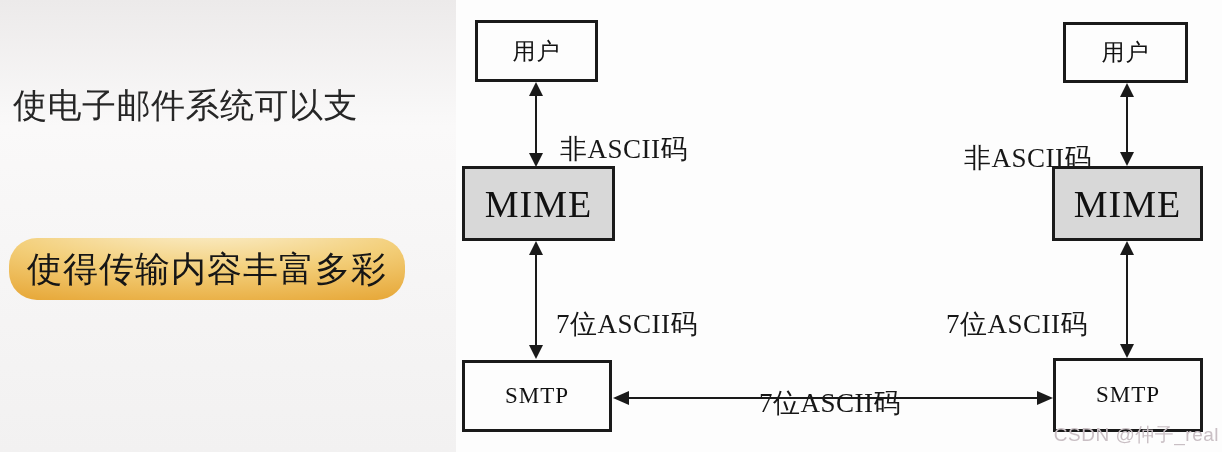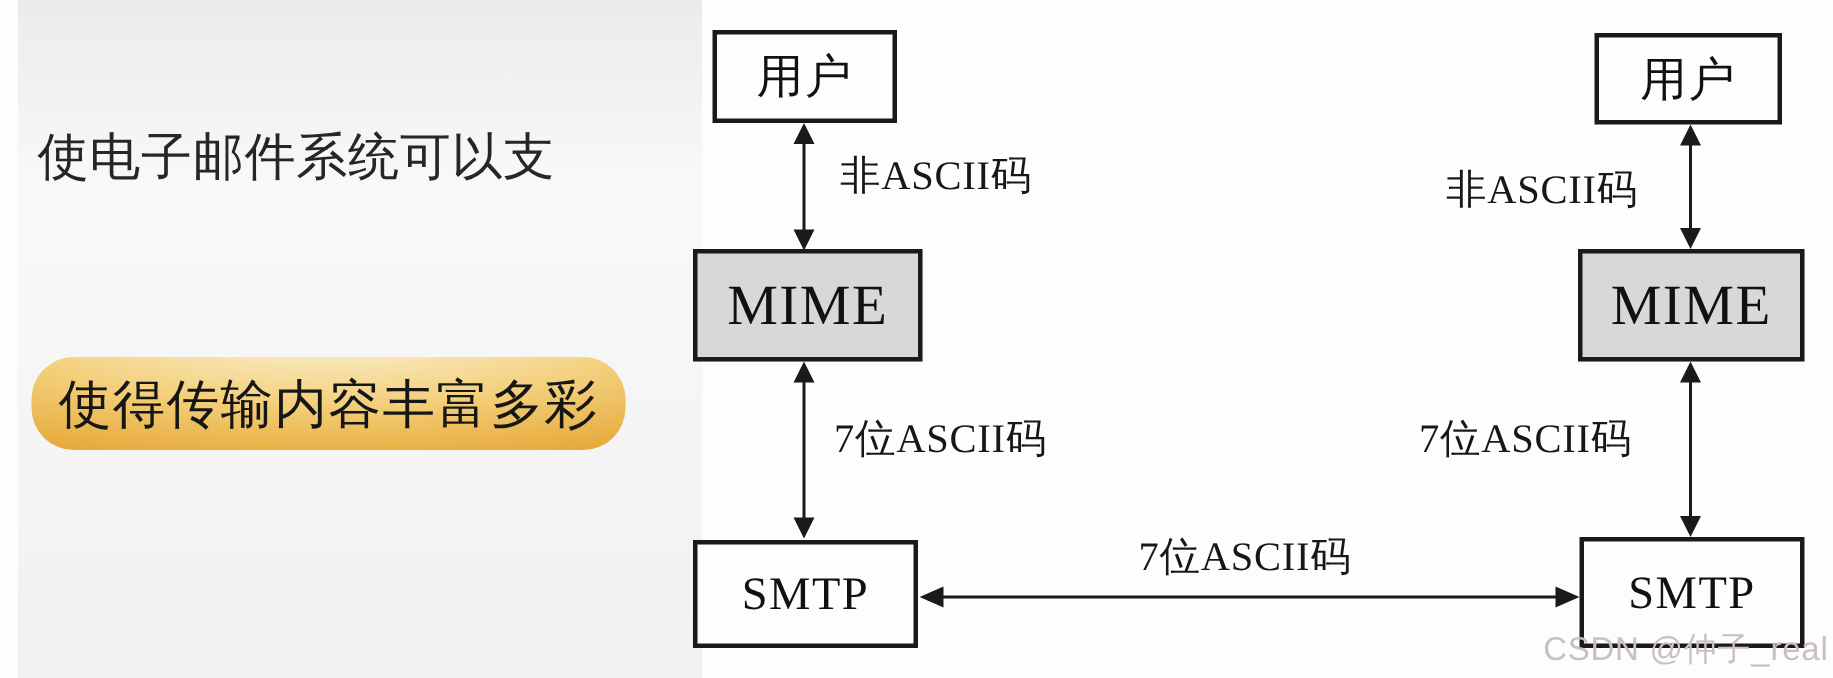--- a/index.html
+++ b/index.html
@@ -6,21 +6,21 @@
   .stage{
     position:relative;
     width:1222px;height:452px;
     overflow:hidden;
     background:#fdfdfd;
     font-family:"Liberation Serif","DejaVu Serif",serif;
     color:#1a1a1a;
   }
   
   .left-panel{
-    position:absolute;left:12px;top:0;width:456px;height:452px;
+    position:absolute;left:0;top:0;width:456px;height:452px;
     background:linear-gradient(180deg,#eceaea 0%,#faf9f9 28%,#f6f5f5 62%,#f2f1f1 100%);
   }
   .para{
     position:absolute;left:13px;top:84px;
     font-size:34px;line-height:44px;
     color:#262626;letter-spacing:0.5px;white-space:nowrap;
   }
   .gold{
     position:absolute;left:9px;top:238px;width:396px;height:62px;
     display:flex;align-items:center;justify-content:center;
@@ -30,21 +30,21 @@
       var(--highlight-gold-mid,#f3cf7a) 45%,
       var(--highlight-gold-edge,#e5a22f) 88%);
     border-radius:28px;
   }
   
   .node{
     position:absolute;
     display:flex;align-items:center;justify-content:center;
     border:3px solid var(--diagram-line,#1a1a1a);
     background:#fdfdfd;
-    font-size:31px;letter-spacing:1px;color:#111;
+    font-size:23px;letter-spacing:1px;color:#111;
     box-sizing:border-box;white-space:nowrap;
   }
   .node.mime{background:var(--mime-fill,#d8d8d8);font-size:38px;}
   
   .arr-v{position:absolute;width:16px;}
   .arr-v .shaft{position:absolute;left:50%;top:5px;bottom:5px;width:2.5px;margin-left:-1.25px;background:var(--diagram-line,#1a1a1a);}
   .arr-v .head-top{position:absolute;top:0;left:50%;margin-left:-7px;width:0;height:0;
     border-left:7px solid transparent;border-right:7px solid transparent;
     border-bottom:14px solid var(--diagram-line,#1a1a1a);}
   .arr-v .head-bottom{position:absolute;bottom:0;left:50%;margin-left:-7px;width:0;height:0;
@@ -53,26 +53,26 @@
   
   .arr-h{position:absolute;height:16px;}
   .arr-h .shaft{position:absolute;top:50%;left:5px;right:5px;height:2.5px;margin-top:-1.25px;background:var(--diagram-line,#1a1a1a);}
   .arr-h .head-left{position:absolute;left:0;top:50%;margin-top:-7px;width:0;height:0;
     border-top:7px solid transparent;border-bottom:7px solid transparent;
     border-right:16px solid var(--diagram-line,#1a1a1a);}
   .arr-h .head-right{position:absolute;right:0;top:50%;margin-top:-7px;width:0;height:0;
     border-top:7px solid transparent;border-bottom:7px solid transparent;
     border-left:16px solid var(--diagram-line,#1a1a1a);}
   .edge-label{
-    position:absolute;font-size:27px;color:#171717;white-space:nowrap;letter-spacing:0.5px;
+    position:absolute;font-size:27px;color:#171717;white-space:nowrap;letter-spacing:0.5px;margin-top:32px;
   }
   .watermark{
     position:absolute;right:3px;bottom:4px;
     font-family:"Liberation Sans","DejaVu Sans",sans-serif;
-    font-size:22px;color:var(--watermark-color,#c9bfc4);letter-spacing:0.5px;
+    font-size:19px;color:var(--watermark-color,#c9bfc4);letter-spacing:0.5px;
   }
 </style>
 </head>
 <body>
 
 <div class="stage">
 
   <div class="left-panel">
     <div class="para">
       <div>使电子邮件系统可以支</div>

